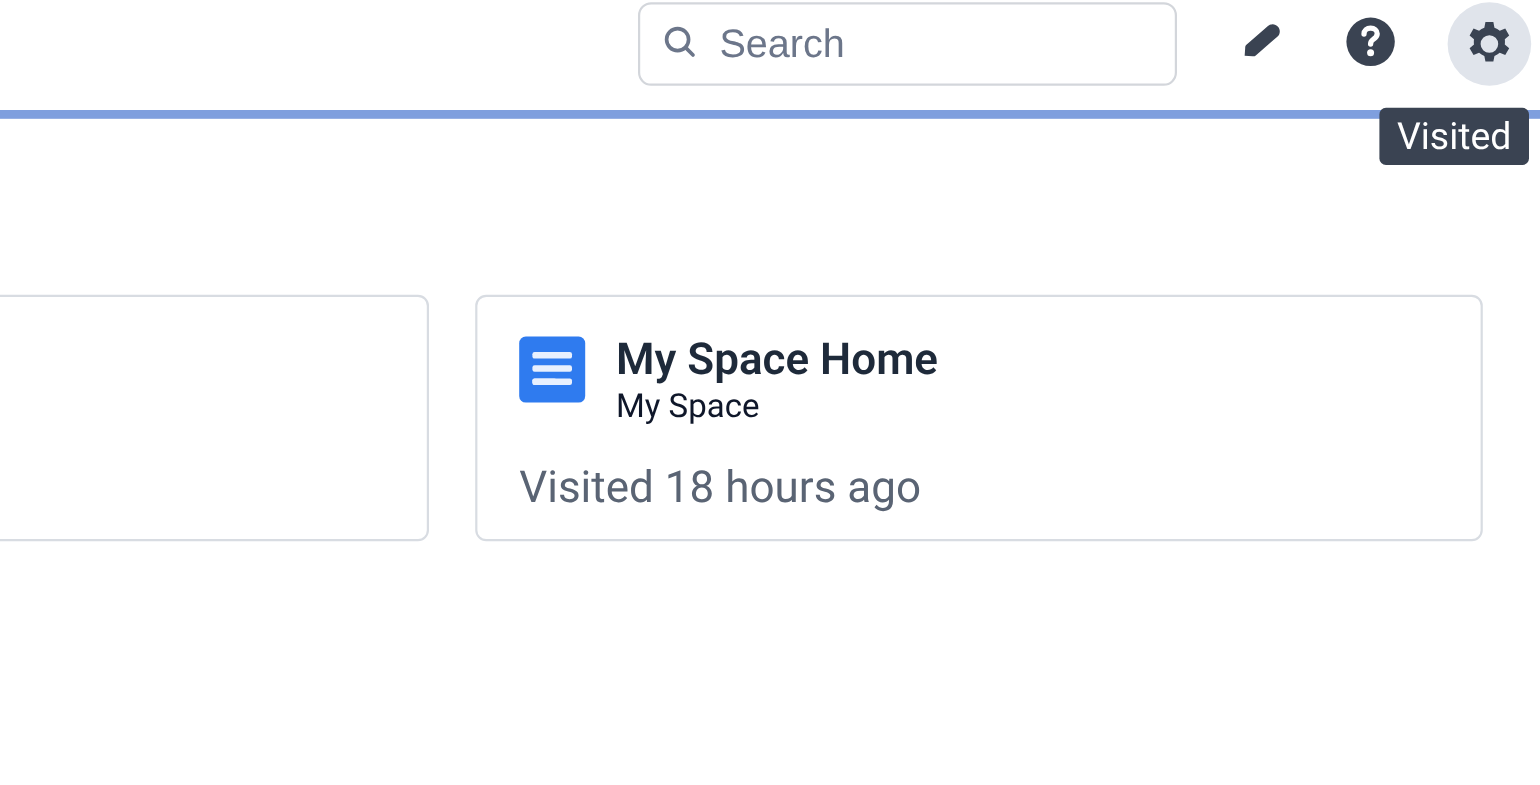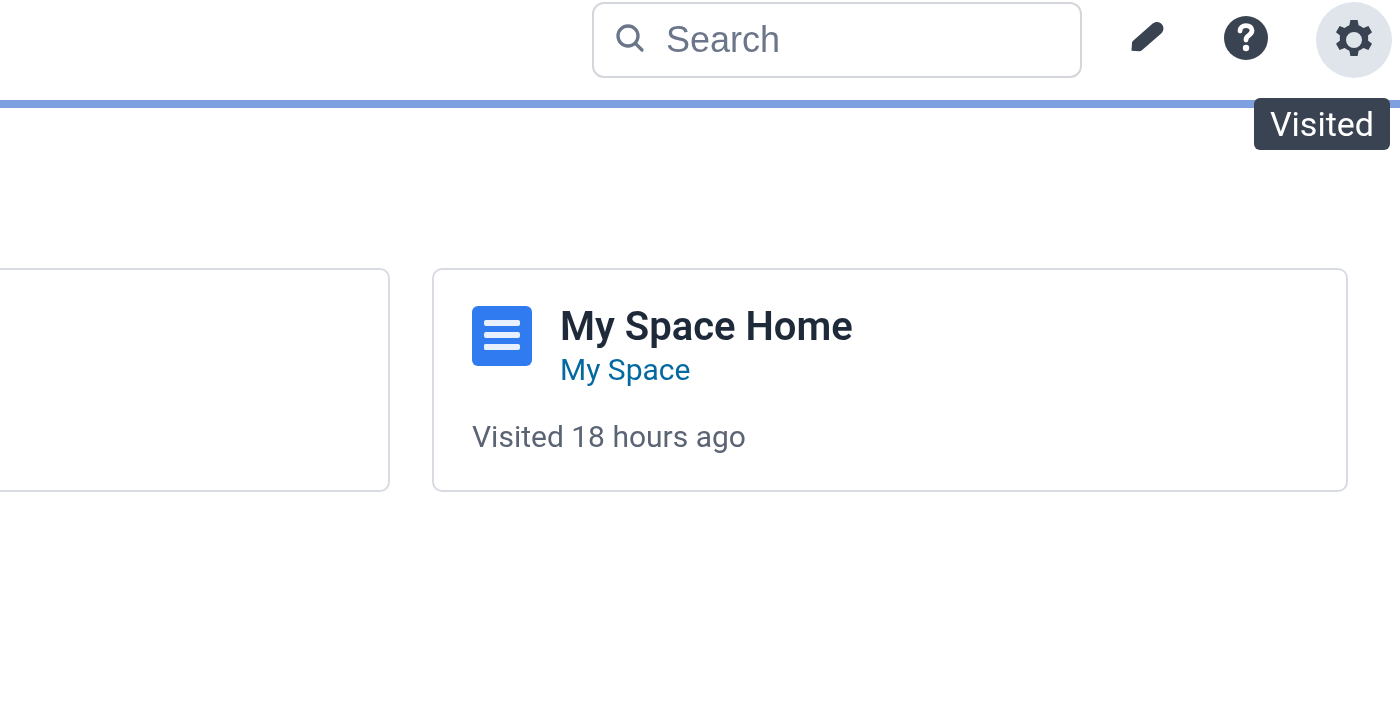--- a/index.html
+++ b/index.html
@@ -25,21 +25,20 @@
       left: 580px;
       top: 2px;
       width: 490px;
       height: 76px;
       border: 2.5px solid #d3d6db;
       border-radius: 12px;
       display: flex;
       align-items: center;
       padding: 0 20px;
       gap: 20px;
-      margin-left: 12px;
     }
     .search-container svg { flex: 0 0 auto; }
     .search-input {
       border: none;
       outline: none;
       font-size: 36px;
       color: #6c768a;
       width: 100%;
       background: transparent;
     }
@@ -156,25 +155,25 @@
 
     .card-titles { display: flex; flex-direction: column; }
     .card-title {
       font-size: 40px;
       font-weight: 600;
       color: #1e2a3a;
       line-height: 1.05;
     }
     .card-subtitle {
       font-size: 30px;
-      color: #0369a1;
+      color: #0f172a;
       margin-top: 4px;
     }
     .card-visited {
-      font-size: 30px;
+      font-size: 40px;
       color: #5a6474;
       margin-top: 32px;
     }
   </style>
 </head>
 <body>
 
 <div class="topbar">
 
   <div class="search-container">

